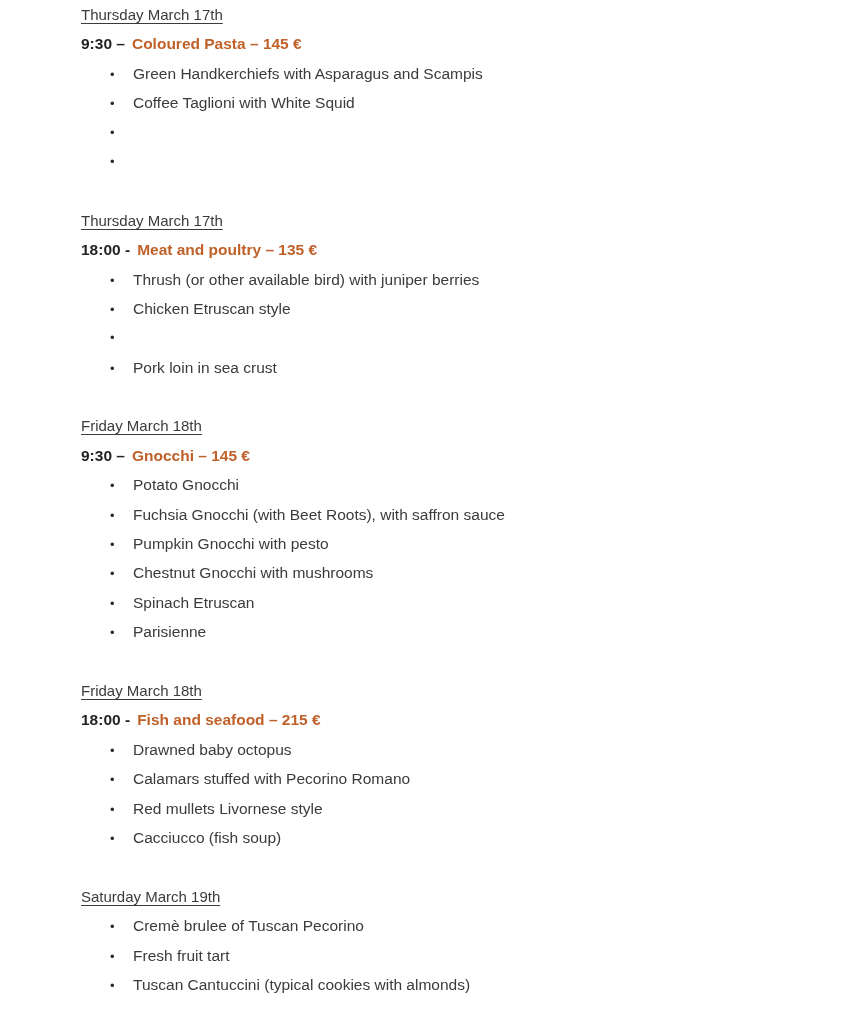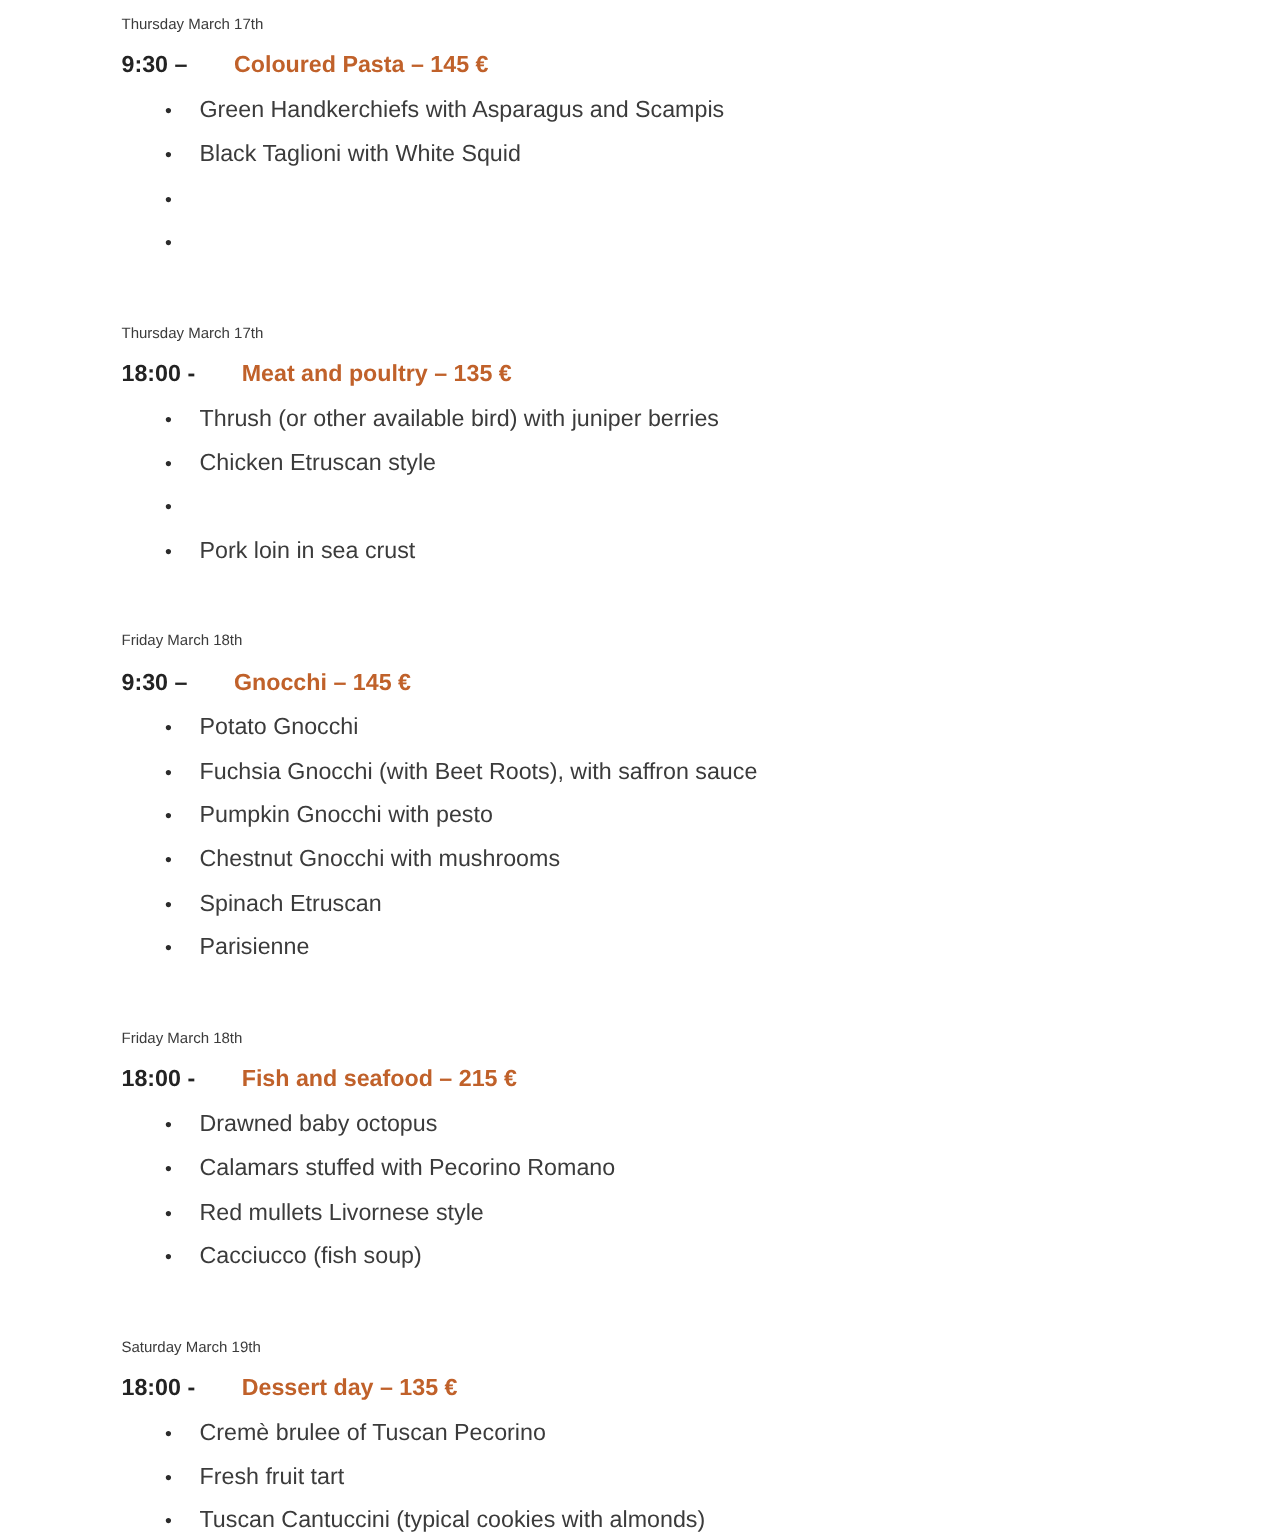--- a/index.html
+++ b/index.html
@@ -22,42 +22,42 @@
   }
   .page {
     padding-left: 81px;
     padding-right: 40px;
     padding-top: 0;
   }
   .menu-section {
     margin: 0 0 29.4px 0;
   }
   .date {
-    font-size: 10px;
+    font-size: 15px;
     line-height: 29.4px;
     color: var(--text);
+    text-decoration: underline;
     text-decoration-thickness: 1px;
     text-underline-offset: 3px;
     display: inline-block;
   }
   .date-row { line-height: 29.4px; height: 29.4px; }
   .course-line {
     font-size: 15.5px;
     line-height: 29.4px;
     height: 29.4px;
     font-weight: bold;
     white-space: nowrap;
   }
   .time {
     color: var(--bold-text);
     margin-right: 7px;
   }
   .course {
     color: var(--accent);
-    margin-left: 24px;
   }
   ul.items {
     margin: 0;
     padding: 0;
     list-style: none;
   }
   li.item {
     display: flex;
     align-items: baseline;
     font-size: 15.5px;
@@ -88,21 +88,21 @@
     <div class="course-line">
       <span class="time">9:30 –</span><span class="course">Coloured Pasta – 145 €</span>
     </div>
     <ul class="items">
         <li class="item">
           <span class="bullet">•</span>
           <span class="item-text">Green Handkerchiefs with Asparagus and Scampis</span>
         </li>
         <li class="item">
           <span class="bullet">•</span>
-          <span class="item-text">Black Taglioni with White Squid</span>
+          <span class="item-text">Coffee Taglioni with White Squid</span>
         </li>
         <li class="item">
           <span class="bullet">•</span>
         </li>
         <li class="item">
           <span class="bullet">•</span>
         </li>
       </ul>
   </section>
 
@@ -191,23 +191,20 @@
           <span class="bullet">•</span>
           <span class="item-text">Cacciucco (fish soup)</span>
         </li>
       </ul>
   </section>
 
   <section class="menu-section">
     <div class="date-row">
       <span class="date">Saturday March 19th</span>
     </div>
-    <div class="course-line">
-      <span class="time">18:00 -</span><span class="course">Dessert day – 135 €</span>
-    </div>
     <ul class="items">
         <li class="item">
           <span class="bullet">•</span>
           <span class="item-text">Cremè brulee of Tuscan Pecorino</span>
         </li>
         <li class="item">
           <span class="bullet">•</span>
           <span class="item-text">Fresh fruit tart</span>
         </li>
         <li class="item">

